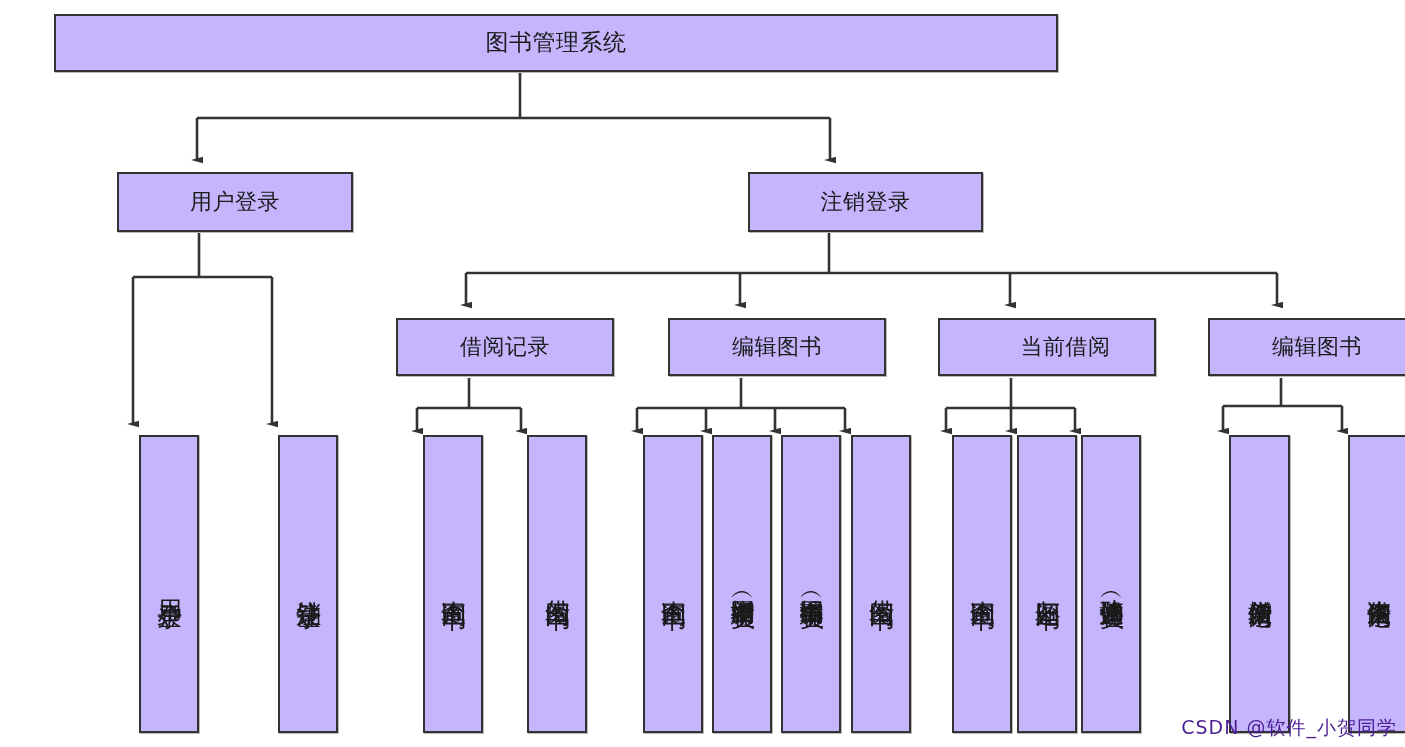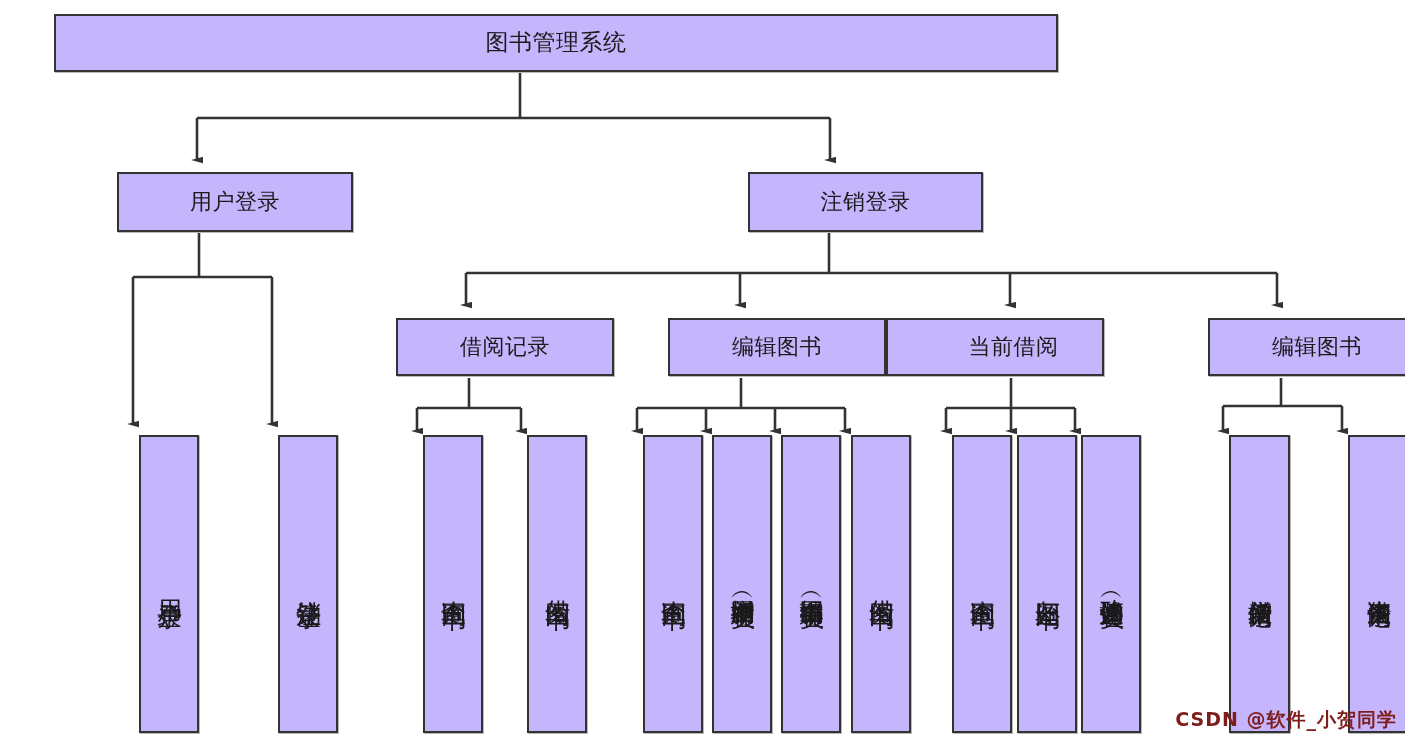--- a/index.html
+++ b/index.html
@@ -53,27 +53,26 @@
     text-orientation:upright;
     font-size:25px;
     line-height:1.06;
     letter-spacing:2px;
     max-height:100%;
     white-space:nowrap;
   }
   .node.vert.tall .label{font-size:24px;letter-spacing:1px;}
   .watermark{
     position:absolute;
-    right:8px;bottom:14px;
+    right:8px;bottom:6px;
     font-size:19px;
-    color:#7f1d1d;
+    color:#4c1d95;
     letter-spacing:1px;
     white-space:nowrap;
     user-select:none;
-    font-weight:bold;
   }
 </style>
 </head>
 <body>
 
 <div id="diagram-root">
 
   <svg id="connectors" viewBox="0 0 1405 747" xmlns="http://www.w3.org/2000/svg">
     <defs>
       <marker id="arrow" markerWidth="10" markerHeight="12" refX="3.2" refY="6" orient="auto" markerUnits="userSpaceOnUse">
@@ -134,21 +133,21 @@
   <div class="node horiz" style="left:712px;top:172px;width:235px;height:60px;">
     <span class="label">注销登录</span>
   </div>
 
   <div class="node horiz" style="left:360px;top:318px;width:218px;height:58px;">
     <span class="label">借阅记录</span>
   </div>
   <div class="node horiz" style="left:632px;top:318px;width:218px;height:58px;">
     <span class="label">编辑图书</span>
   </div>
-  <div class="node horiz" style="left:850px;top:318px;width:218px;height:58px;padding-left:37px;">
+  <div class="node horiz" style="left:902px;top:318px;width:218px;height:58px;padding-left:37px;">
     <span class="label">当前借阅</span>
   </div>
   <div class="node horiz" style="left:1172px;top:318px;width:218px;height:58px;">
     <span class="label">编辑图书</span>
   </div>
 
   <div class="node vert" style="left:103px;top:435px;width:60px;height:298px;">
     <span class="label">用户登录</span>
   </div>
   <div class="node vert" style="left:242px;top:435px;width:60px;height:298px;">

